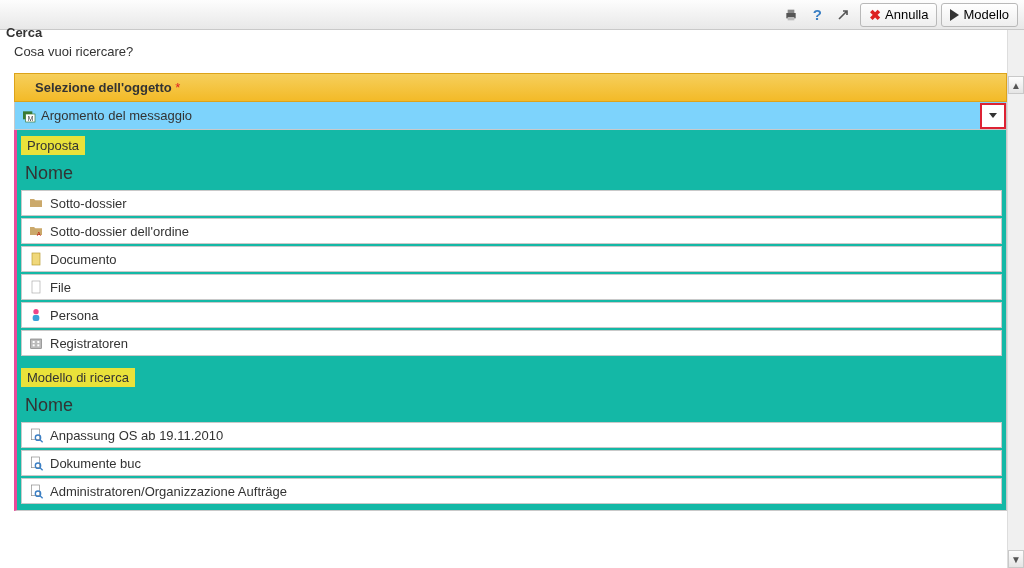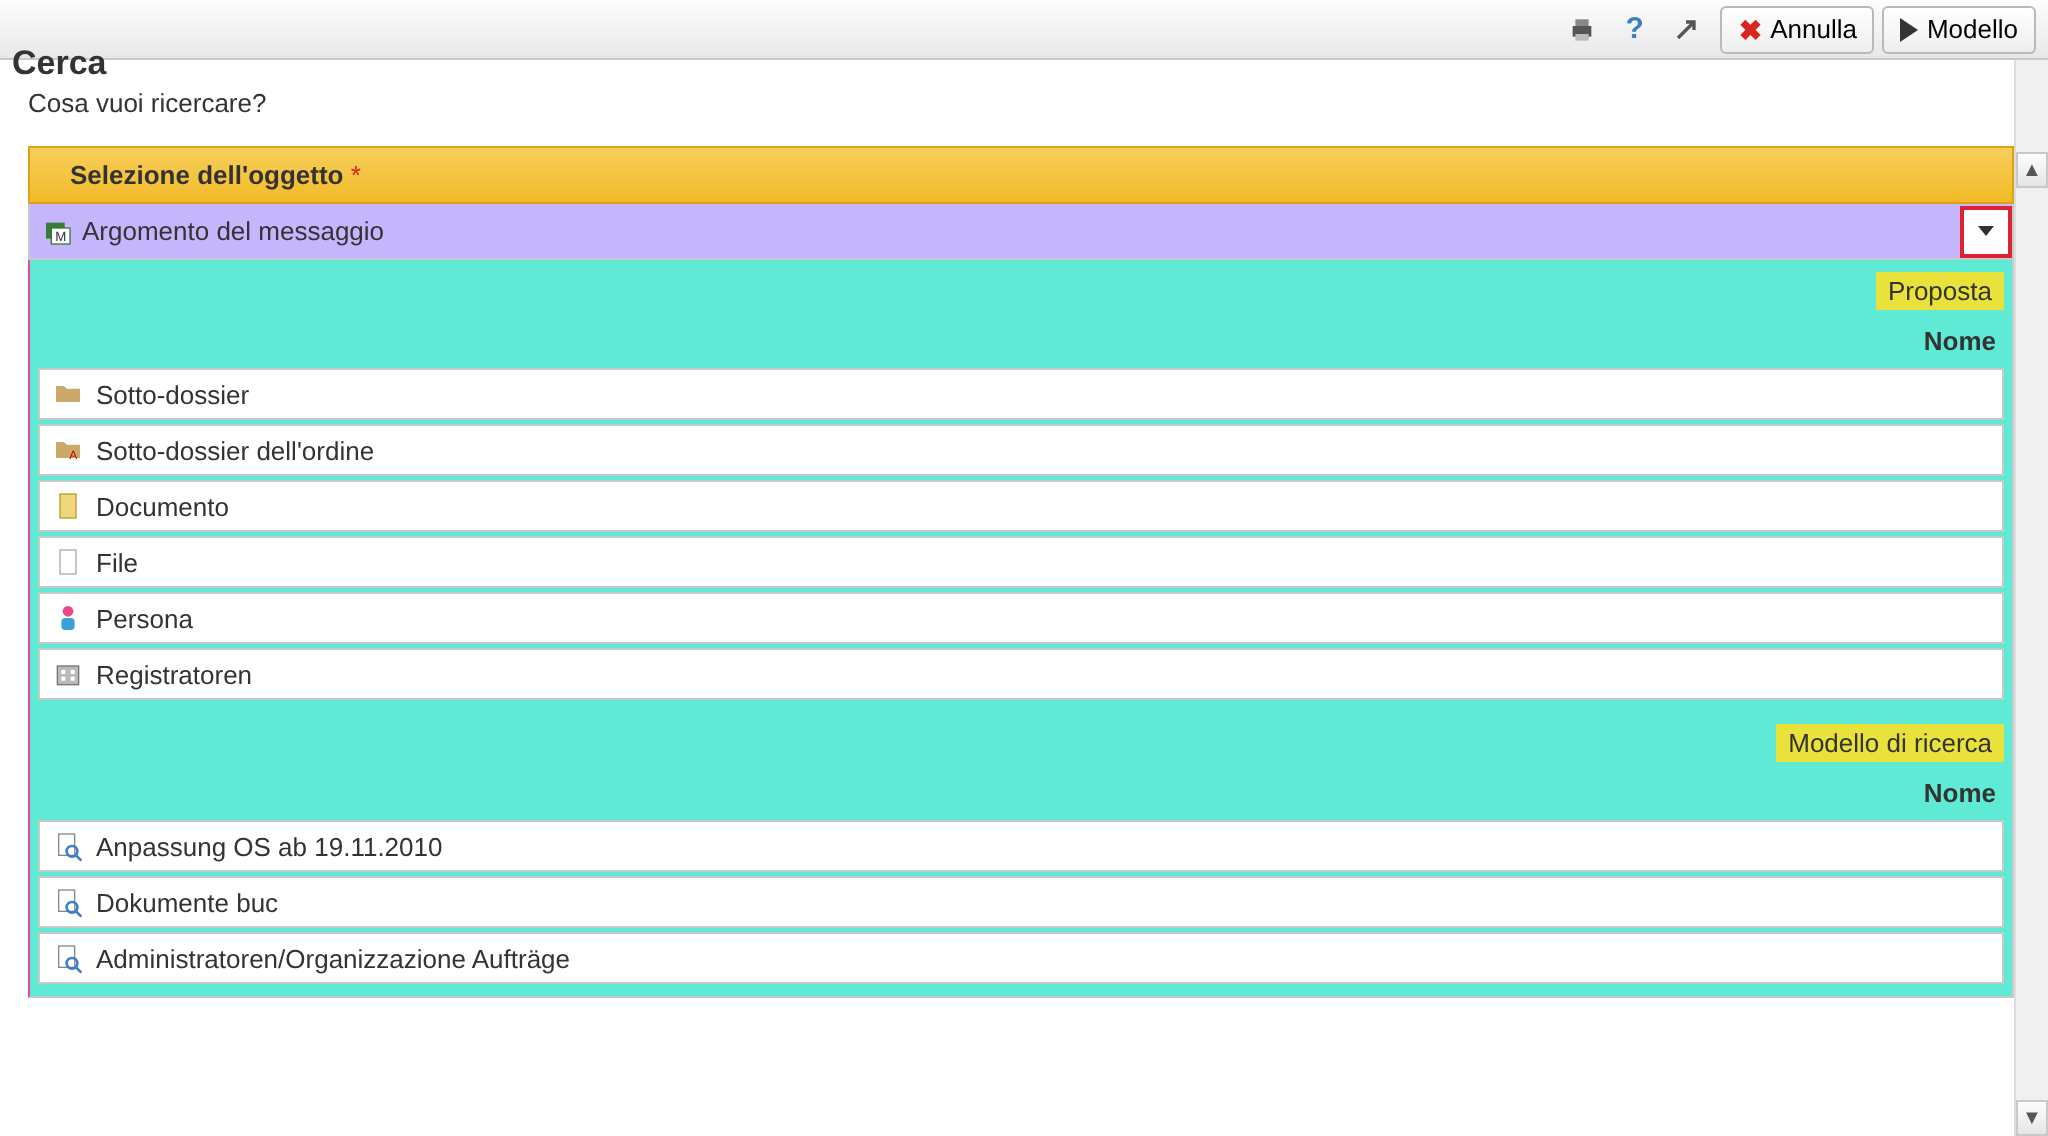--- a/index.html
+++ b/index.html
@@ -15,21 +15,21 @@
   .toolbar {
     height: 30px;
     background: linear-gradient(#fdfdfd, #e8e8e8);
     border-bottom: 1px solid #c9c9c9;
     display: flex;
     align-items: center;
     padding: 0 6px;
   }
   .toolbar-title {
     font-weight: bold;
-    font-size: 17px;
+    font-size: 13px;
     flex: 0 0 auto;
     margin-top: 35px;
   }
   .toolbar-spacer { flex: 1; }
   .icon-btn {
     width: 22px; height: 22px;
     display: inline-flex;
     align-items: center; justify-content: center;
     margin: 0 2px;
     cursor: pointer;
@@ -95,21 +95,21 @@
     padding: 6px 20px;
     font-weight: bold;
     font-size: 13px;
   }
   .req-star { color: #d22; font-weight: normal; }
   .object-select {
     display: flex;
     align-items: center;
     border: 1px solid #c9c9c9;
     border-top: none;
-    background: #c4b5fd;
+    background: #7dd3fc;
     height: 28px;
     padding: 0 0 0 6px;
   }
   .object-select .sel-icon {
     width: 16px; height: 16px;
     display: inline-flex; align-items: center; justify-content: center;
     margin-right: 4px;
   }
   .object-select .sel-text { flex: 1; }
   .dd-btn {
@@ -119,38 +119,36 @@
     cursor: pointer;
     background: #fff;
   }
   .dd-caret {
     width: 0; height: 0;
     border-left: 4px solid transparent;
     border-right: 4px solid transparent;
     border-top: 5px solid #333;
   }
   .sub-area {
-    background: #5eead4;
-    border-left: 1px solid #ec4899;
+    background: #14b8a6;
+    border-left: 3px solid #ec4899;
     border-right: 1px solid #c9c9c9;
     border-bottom: 1px solid #c9c9c9;
     padding: 4px 4px 6px 4px;
-    text-align: right;
   }
   .hilite {
     background: #e9e23a;
     display: inline-block;
     padding: 2px 6px;
     font-size: 13px;
     margin: 2px 0 4px 0;
   }
   .col-head {
-    font-size: 13px;
+    font-size: 18px;
     padding: 4px 4px 4px 4px;
-    font-weight: bold;
   }
   .row {
     background: #fff;
     border: 1px solid #c9c9c9;
     padding: 4px 6px;
     display: flex;
     align-items: center;
     gap: 6px;
     margin-top: 2px;
     cursor: pointer;

